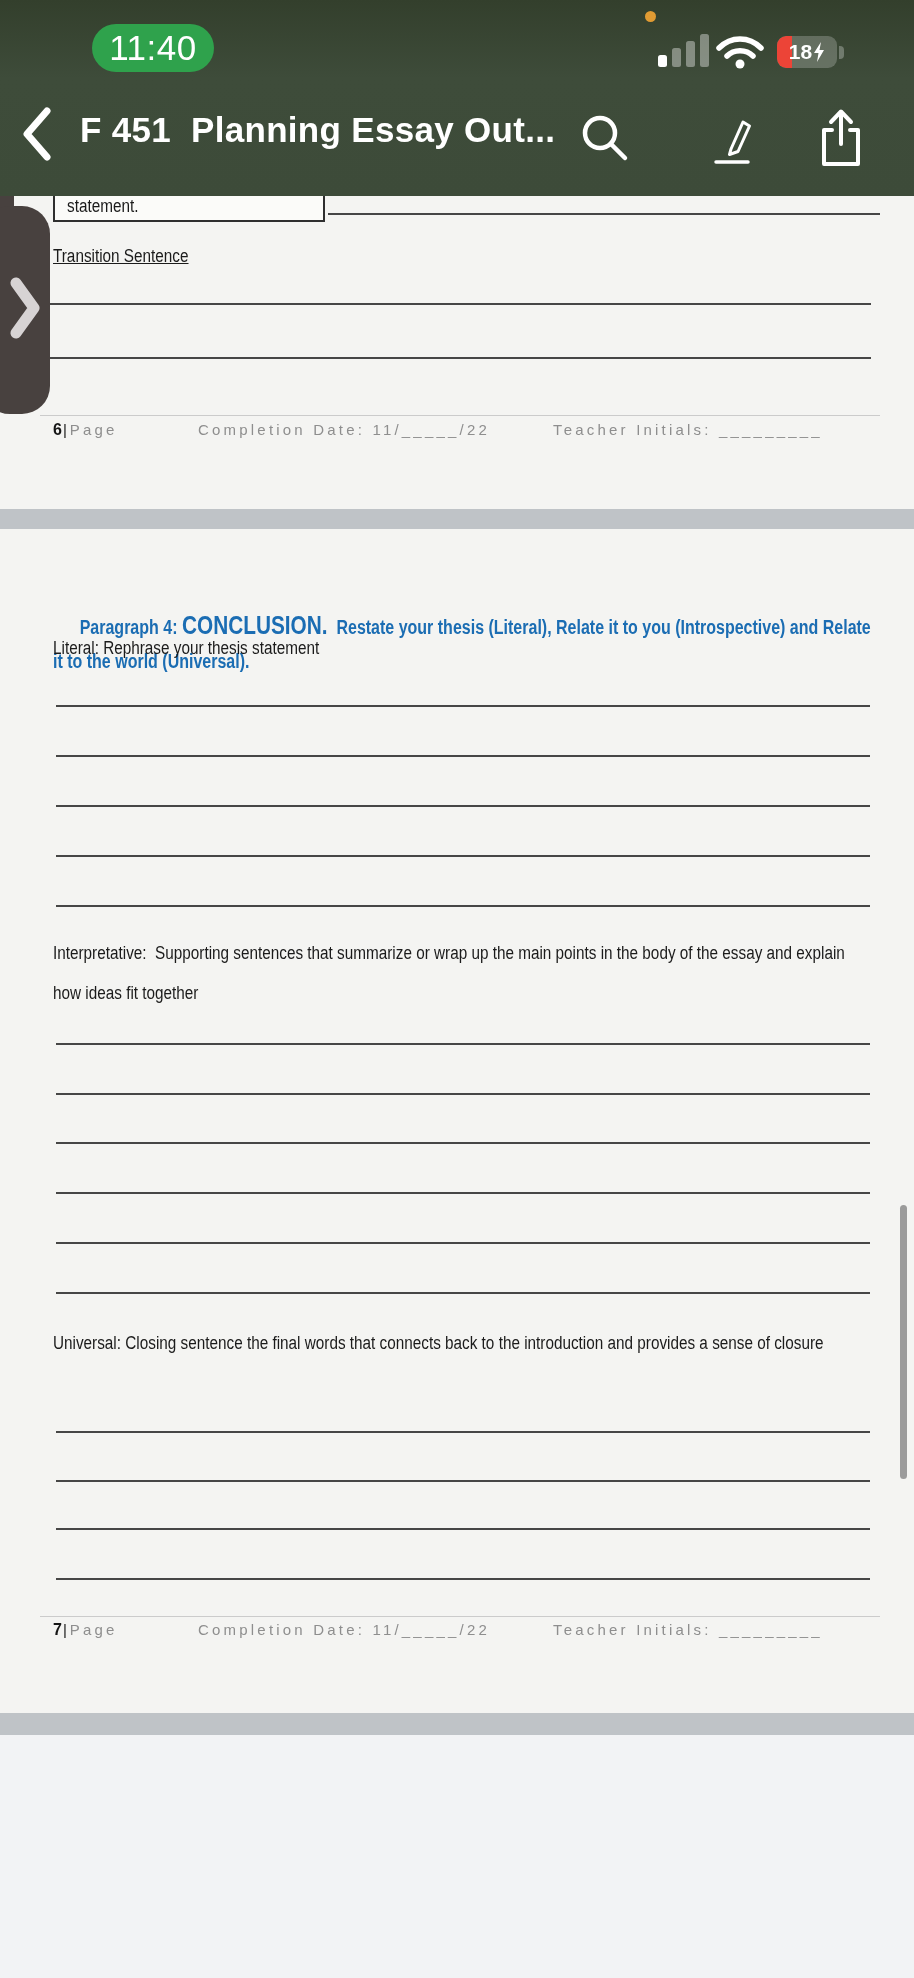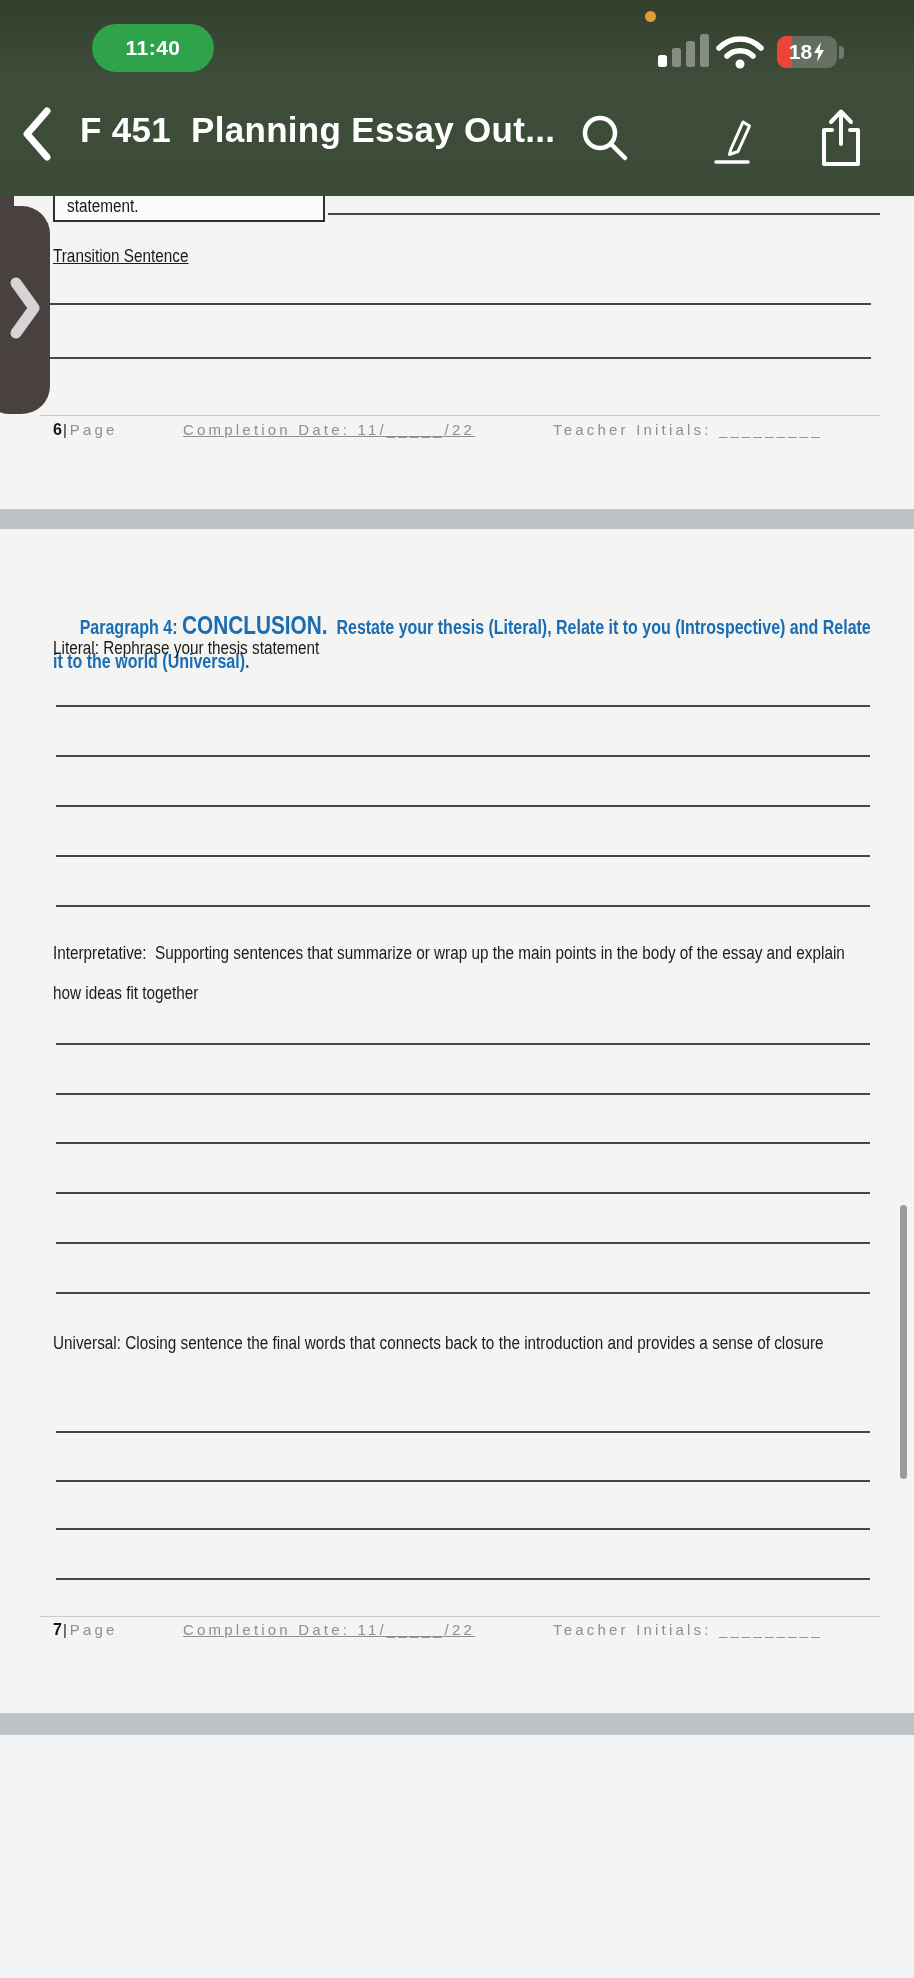--- a/index.html
+++ b/index.html
@@ -4,21 +4,21 @@
 <style>
   html,body{margin:0;padding:0;}
   body{font-family:"Liberation Sans","DejaVu Sans",sans-serif;}
   .screen{position:relative;width:914px;height:1978px;background:#f4f4f2;overflow:hidden;}
 
   
   .header{position:absolute;left:0;top:0;width:914px;height:196px;z-index:6;
     background:linear-gradient(180deg,#333f2c 0%,#3e4c3a 40%,#3d4b39 100%);}
   .time-pill{position:absolute;left:92px;top:24px;width:122px;height:48px;border-radius:24px;
     background:#2fa24c;display:flex;align-items:center;justify-content:center;}
-  .time-pill span{color:#fff;font-size:21px;font-weight:bold;letter-spacing:.5px;}
+  .time-pill span{color:#fff;font-size:35px;font-weight:normal;letter-spacing:.5px;}
   .mic-dot{position:absolute;left:645px;top:11px;width:11px;height:11px;border-radius:50%;background:#e09b33;}
   .sigbars{position:absolute;left:658px;top:34px;display:flex;align-items:flex-end;gap:5px;height:33px;}
   .sigbars i{display:block;width:9px;border-radius:2.5px;background:rgba(255,255,255,.38);}
   .sigbars i.on{background:#fff;}
   .wifi{position:absolute;left:715px;top:33px;}
   .battery{position:absolute;left:777px;top:36px;width:60px;height:32px;border-radius:9px;
     background:rgba(255,255,255,.22);overflow:hidden;}
   .battery .fill{position:absolute;left:0;top:0;width:15px;height:32px;background:#ec4437;border-radius:9px 0 0 9px;}
   .battery .pct{position:absolute;inset:0;display:flex;align-items:center;justify-content:center;gap:1px;
     color:#fff;font-size:21px;font-weight:bold;}
@@ -34,21 +34,21 @@
   .thin-rule{position:absolute;height:0;border-top:1px solid #cbcbcb;}
   .narrow{transform:scaleX(.85);transform-origin:0 0;}
   .doc-text{color:#1b1b1b;font-size:18px;white-space:pre-wrap;}
   .quote-box{position:absolute;left:53px;top:188px;width:272px;height:34px;background:#fbfbf9;
     border:2px solid #2f2f2f;display:flex;align-items:flex-end;padding:0 0 3px 12px;box-sizing:border-box;}
   .underline{text-decoration:underline;}
   .footer-row{position:absolute;left:0;width:914px;height:22px;color:#8e8e8e;font-size:15px;letter-spacing:3.2px;}
   .footer-row .pg{position:absolute;left:53px;color:#8e8e8e;}
   .footer-row .pg b{color:#161616;letter-spacing:1px;font-size:16px;}
   .footer-row .pg .bar{color:#161616;letter-spacing:3px;}
-  .footer-row .comp{position:absolute;left:183px;text-decoration:underline;}
+  .footer-row .comp{position:absolute;left:198px;}
   .footer-row .init{position:absolute;left:553px;}
   .heading-blue{position:absolute;left:53px;top:574px;width:1038px;transform:scaleX(.8);transform-origin:0 0;
     color:#1b6db3;font-weight:bold;font-size:20px;line-height:34px;white-space:pre-wrap;}
   .heading-blue .kw{font-size:26px;}
   .band{position:absolute;left:0;width:914px;background:#bfc3c7;}
 
   
   .drawer-notch{position:absolute;left:0;top:193px;width:14px;height:28px;background:#48413f;border-radius:0 0 12px 0;}
   .drawer-handle{position:absolute;left:-18px;top:206px;width:68px;height:208px;background:#48413f;border-radius:28px;
     display:flex;align-items:center;justify-content:flex-end;padding-right:10px;box-sizing:border-box;}

